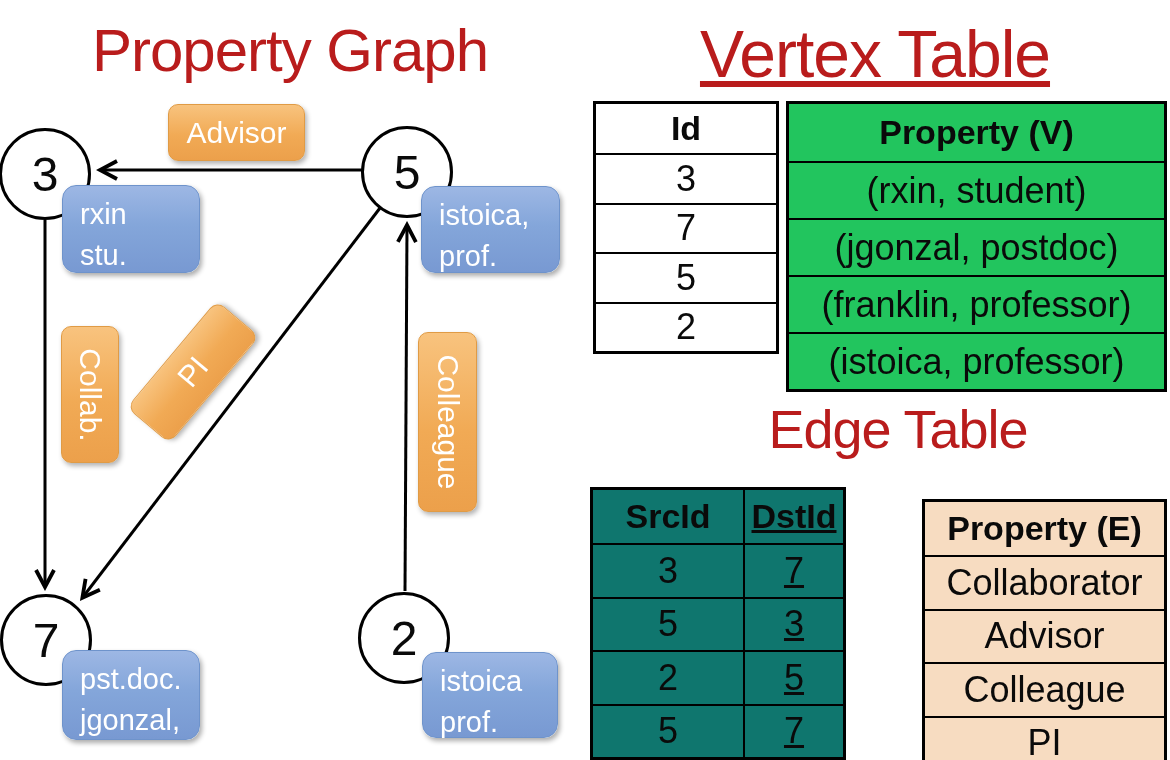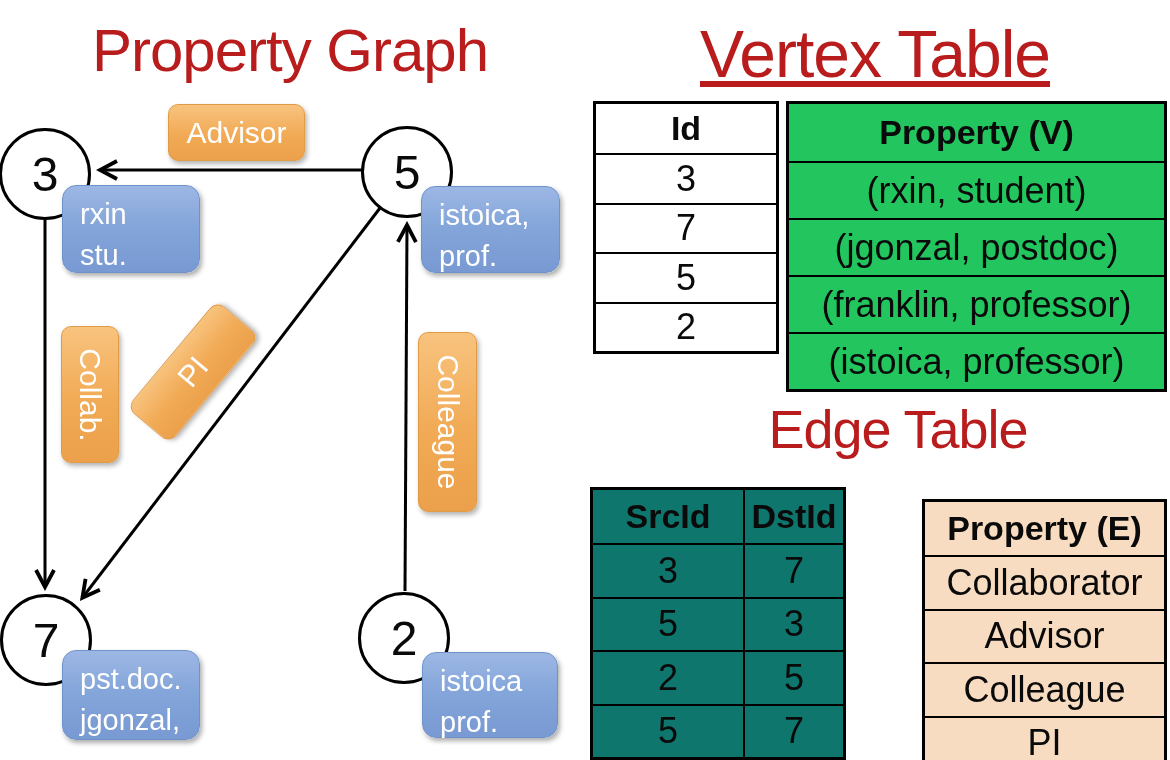--- a/index.html
+++ b/index.html
@@ -63,21 +63,21 @@
     white-space:nowrap;overflow:hidden;
   }
   .cell.first{border-top:none;}
   .cell.head{font-weight:bold;font-size:34px;}
   .vt-id{left:593px;top:101px;width:186px;height:253px;background:#fff;}
   .vt-prop{left:786px;top:101px;width:381px;height:291px;background:#22c55e;}
   .et-ids{
     left:590px;top:487px;width:256px;height:273px;background:#0f766e;
     grid-template-columns:150px 1fr;
   }
-  .et-ids .cell.col2{border-left:2.5px solid #000;}
+  .et-ids .cell.col2{border-left:2.5px solid #000;text-decoration:underline;}
   .et-prop{left:922px;top:487px;width:245px;height:273px;background:#f7dcc1;margin-top:12px;}
 </style>
 </head>
 <body>
 
 <div class="canvas">
 
   <div class="title graph-title">Property Graph</div>
 
   <svg class="edges-svg" width="585" height="760" viewBox="0 0 585 760">

